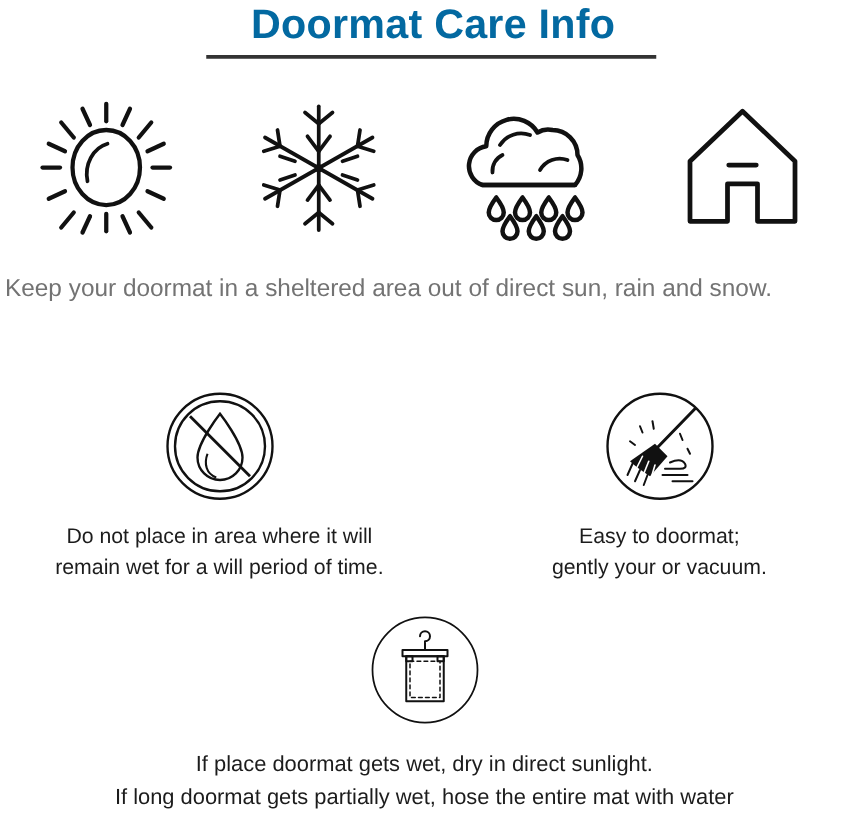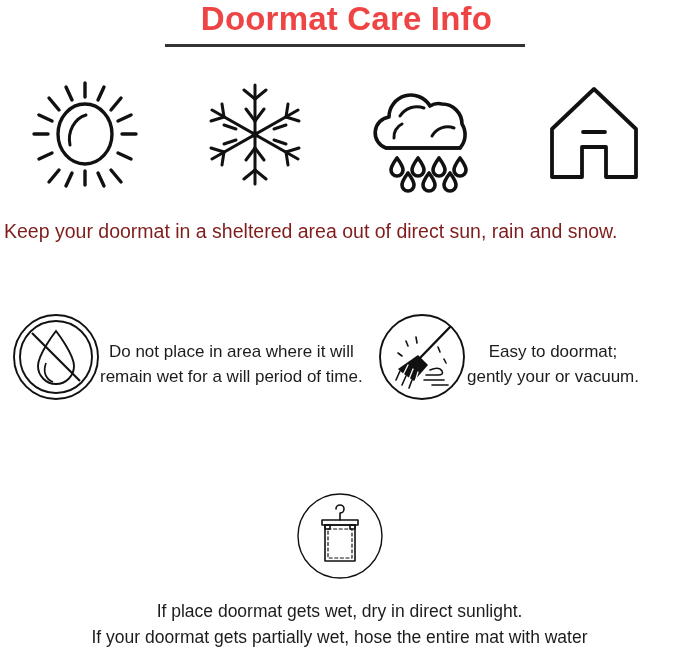--- a/index.html
+++ b/index.html
@@ -30,21 +30,21 @@
     left: 0;
     width: 679px;
     text-align: center;
   }
   .title {
     font-family: "Liberation Sans", sans-serif;
     font-weight: bold;
     font-size: 33px;
     letter-spacing: 0.2px;
     line-height: 34px;
-    color: #ef4444;
+    color: #0369a1;
     margin: 0;
     padding-top: 2px;
     padding-left: 14px;
   }
   .title-rule {
     width: 360px;
     height: 3px;
     background: #333333;
     margin: 8px auto 0 auto;
     margin-left: 165px;
@@ -71,37 +71,37 @@
   
   .lead {
     position: absolute;
     top: 216px;
     left: 0;
     width: 663px;
     padding: 0 4px;
     box-sizing: border-box;
     font-size: 19.5px;
     line-height: 31px;
-    color: #7f1d1d;
+    color: #737373;
     text-align: left;
   }
   .lead .line { display: block; white-space: nowrap; }
 
   
   .two-col {
     position: absolute;
     top: 312px;
     left: 0;
     width: 679px;
     display: flex;
   }
   .col {
     width: 339px;
     display: flex;
-    flex-direction: row;
+    flex-direction: column;
     align-items: center;
   }
   .col.left  { padding-left: 12px; box-sizing: border-box; }
   .col.right { padding-left: 38px; box-sizing: border-box; }
 
   .badge {
     width: 90px;
     height: 90px;
     display: flex;
     align-items: center;
@@ -330,18 +330,18 @@
           <rect x="30" y="34" width="5" height="4"></rect>
           <rect x="55" y="34" width="5" height="4"></rect>
 
           <rect x="30" y="34" width="30" height="36"></rect>
           <rect x="33" y="38" width="24" height="29" stroke-dasharray="3 2.6" stroke-width="1.2"></rect>
         </g>
       </svg>
     </span>
     <div class="caption">
       <span class="line">If place doormat gets wet, dry in direct sunlight.</span>
-      <span class="line">If your doormat gets partially wet, hose the entire mat with water</span>
+      <span class="line">If long doormat gets partially wet, hose the entire mat with water</span>
       <span class="line">and dry in direct sunlight.</span>
     </div>
   </div>
 
 </div>
 
 </body></html>

